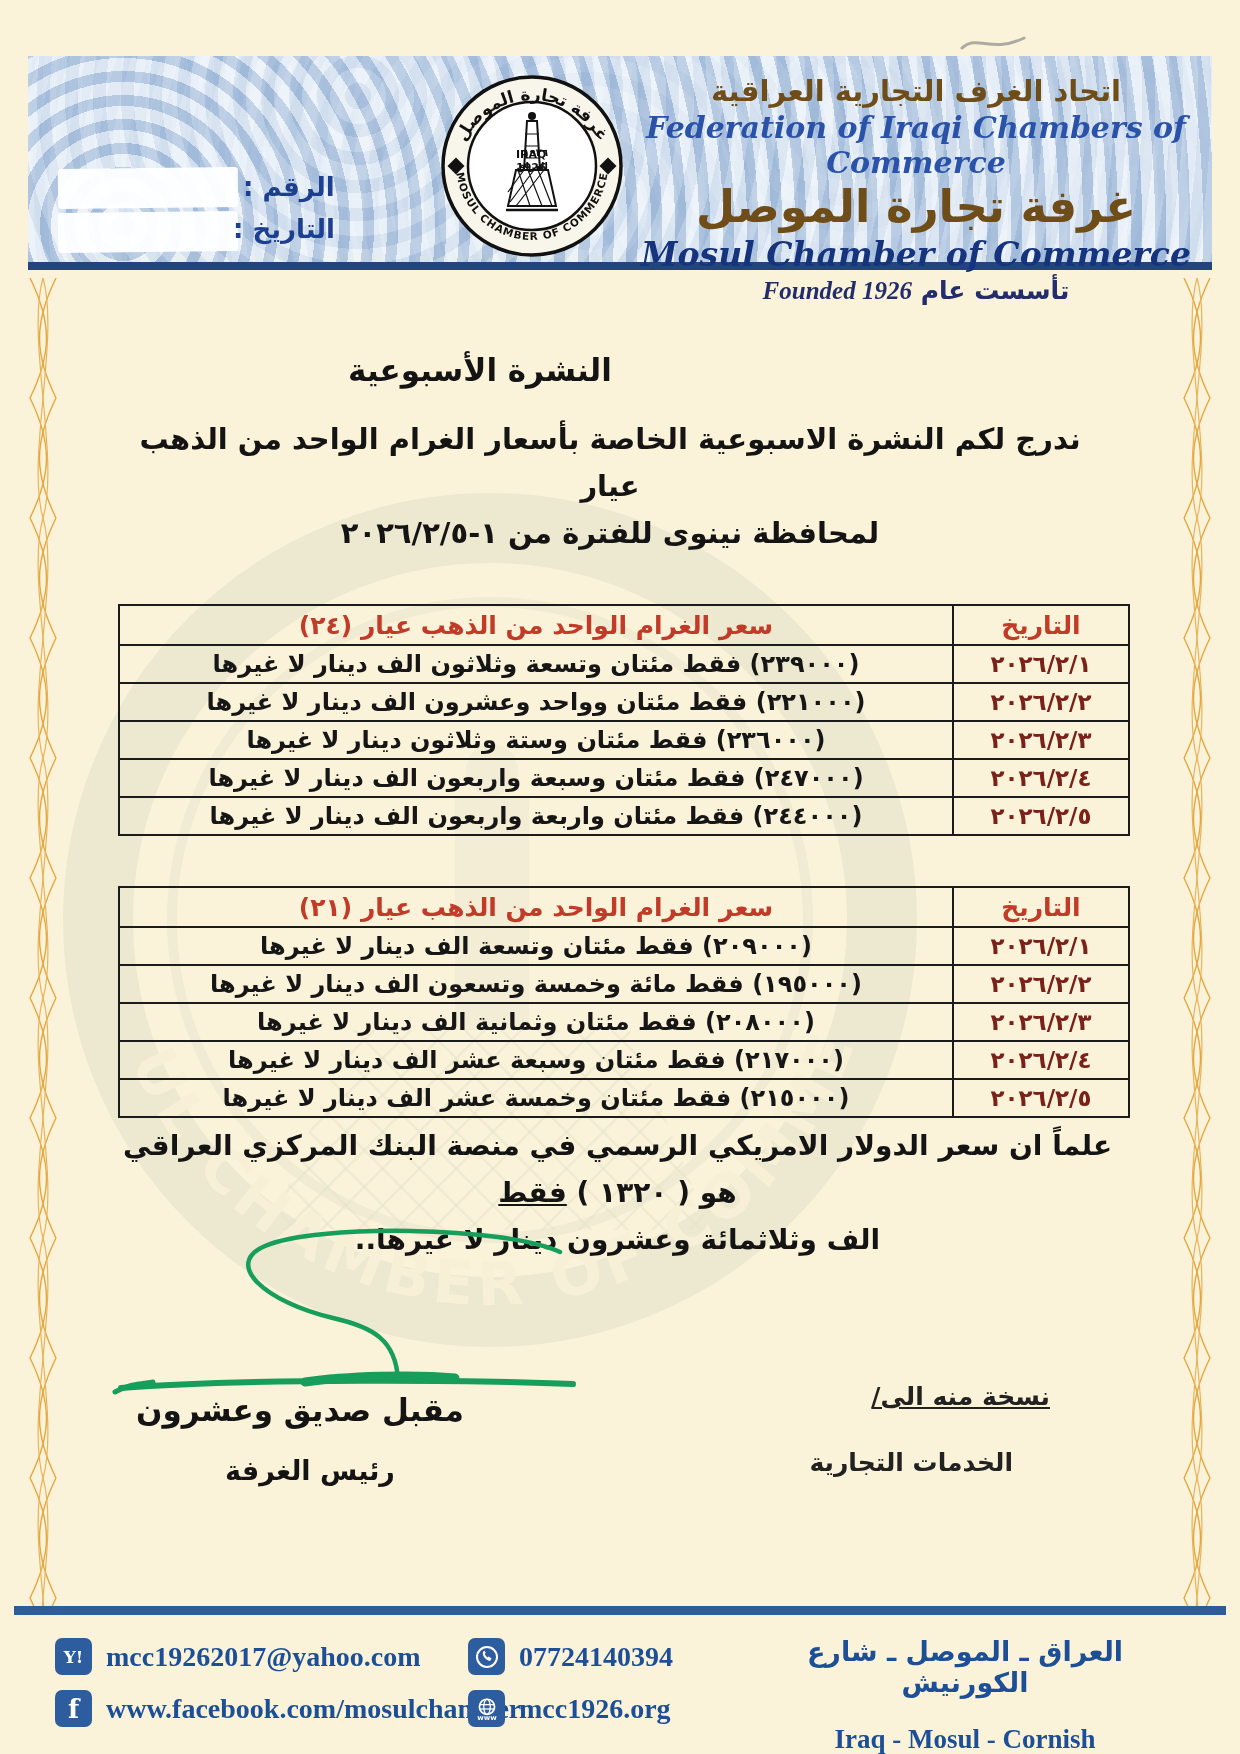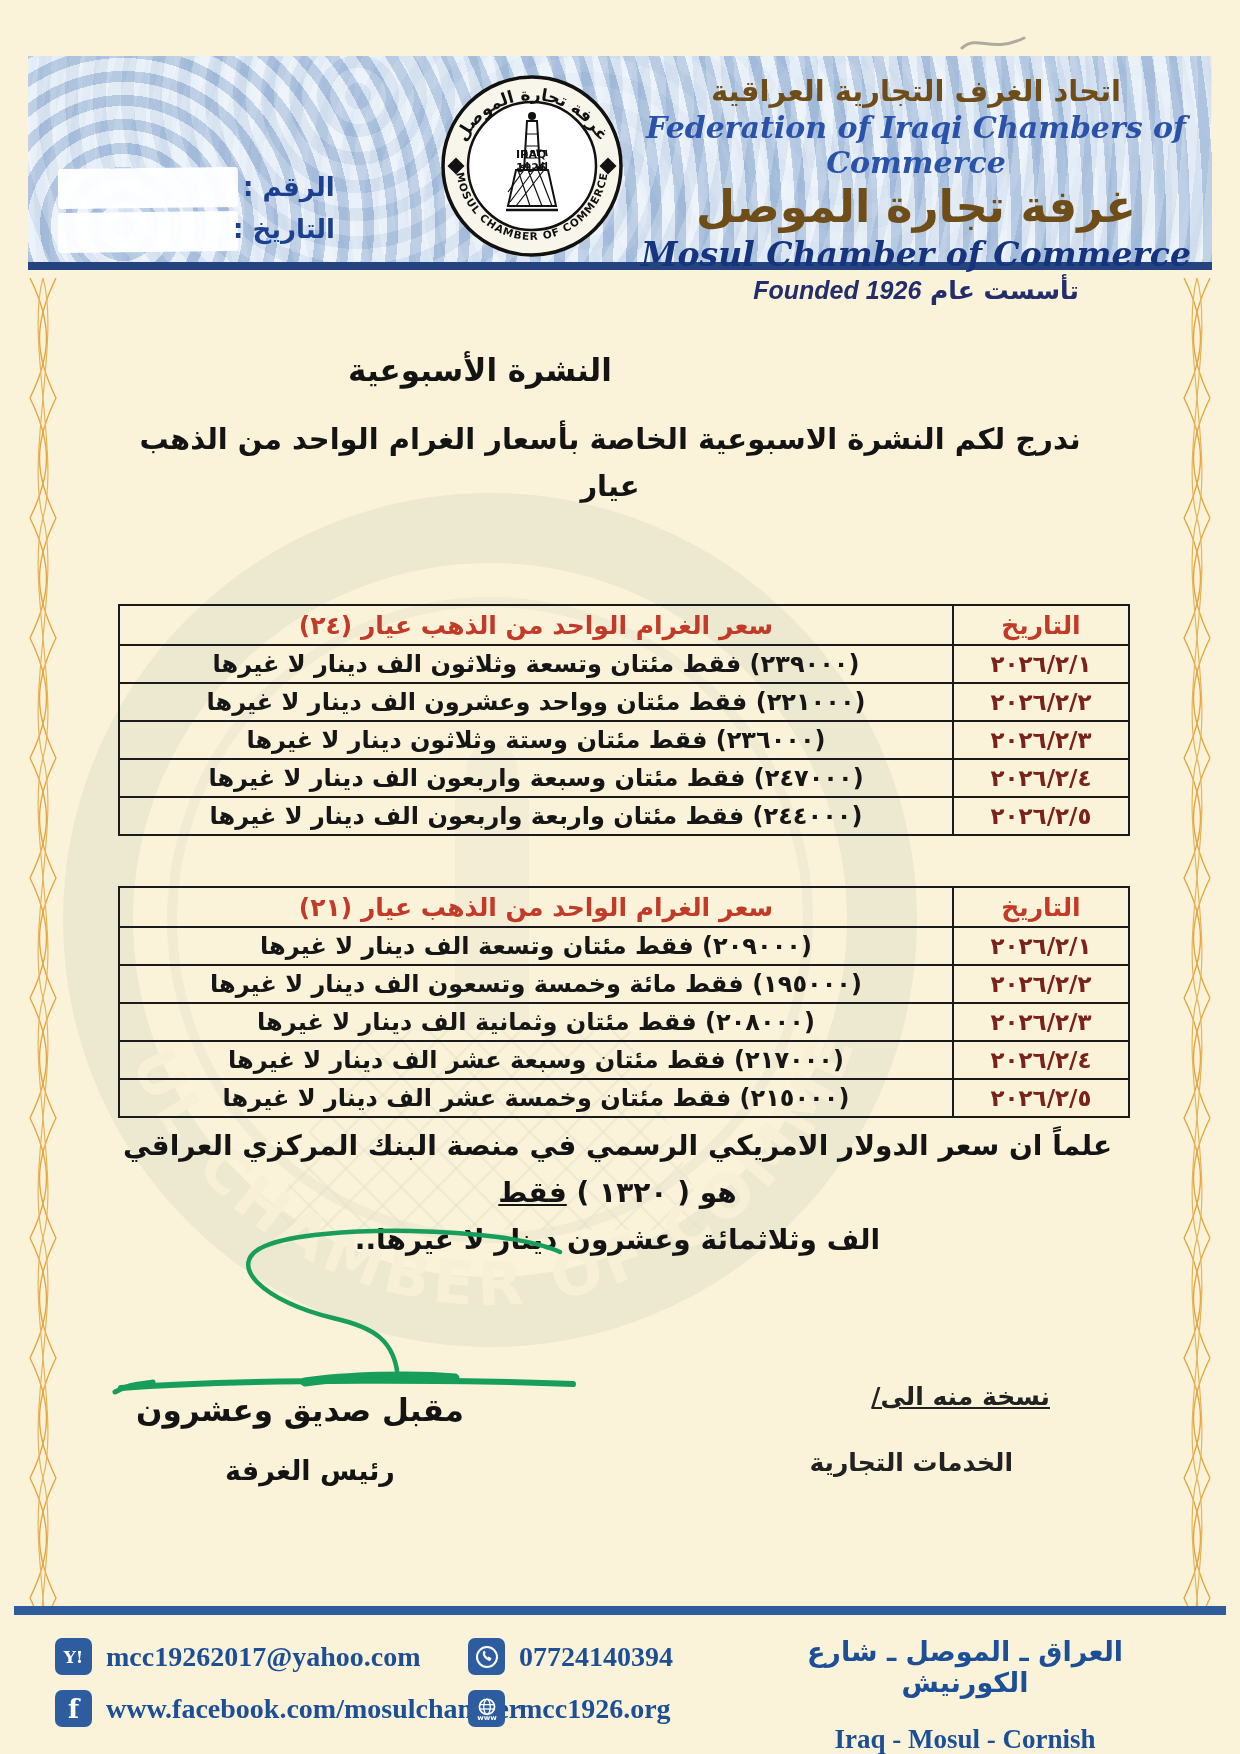--- a/index.html
+++ b/index.html
@@ -24,21 +24,21 @@
   }
   .band-underline { position:absolute; left:28px; top:262px; width:1184px; height:8px; background:#24437f; }
   .white-box { position:absolute; width:180px; height:40px; background:#ffffff; opacity:.95; border-radius:3px; transform:rotate(-.6deg); }
   .ref-label { position:absolute; font-size:26px; font-weight:bold; color:#1d3f8f; }
   .header-right { position:absolute; left:618px; top:74px; width:596px; text-align:center; direction:rtl; }
   .fed-ar   { font-size:29px; font-weight:bold; color:#6e4d18; letter-spacing:.5px; }
   .fed-en   { font-family:"DejaVu Serif", serif; font-style:italic; font-weight:bold; font-size:30px; color:#2a52a8; margin-top:2px; }
   .cham-ar  { font-size:45px; font-weight:bold; color:#6e4d18; margin-top:0px; }
   .cham-en  { font-family:"DejaVu Serif", serif; font-style:italic; font-weight:bold; font-size:33px; color:#16337e; margin-top:2px; }
   .founded  { font-size:25px; font-weight:bold; color:#232d6b; margin-top:2px; }
-  .founded .en { font-family:Liberation Sans, sans-serif; font-style:italic; }
+  .founded .en { font-family:Liberation Serif, serif; font-style:italic; }
   .logo-wrap { position:absolute; left:440px; top:74px; width:184px; height:184px; }
   
   .watermark { position:absolute; left:50px; top:470px; width:880px; height:900px; opacity:.3; pointer-events:none; }
   .guilloche { position:absolute; top:278px; width:46px; height:1330px; pointer-events:none; }
   .g-left { left:20px; } .g-right { left:1174px; }
   .corner-mark { position:absolute; left:958px; top:28px; width:70px; height:30px; opacity:.8; }
   
   .doc-title { position:absolute; left:80px; top:352px; width:800px; text-align:center;
                font-size:31px; font-weight:bold; color:#141414; }
   .intro { position:absolute; left:135px; top:416px; width:950px; text-align:center;
@@ -173,20 +173,21 @@
     <div class="founded">
       <span>تأسست عام</span>
       <span class="en">Founded 1926</span>
     </div>
   </div>
 
   <div class="doc-title">النشرة الأسبوعية</div>
 
   <div class="intro">
     <div>ندرج لكم النشرة الاسبوعية الخاصة بأسعار الغرام الواحد من الذهب عيار</div>
+    <div>لمحافظة نينوى للفترة من ١-٢٠٢٦/٢/٥</div>
   </div>
 
   <table class="price-table t1">
     <thead>
       <tr>
         <th class="date-col">التاريخ</th>
         <th>سعر الغرام الواحد من الذهب عيار (٢٤)</th>
       </tr>
     </thead>
     <tbody>

